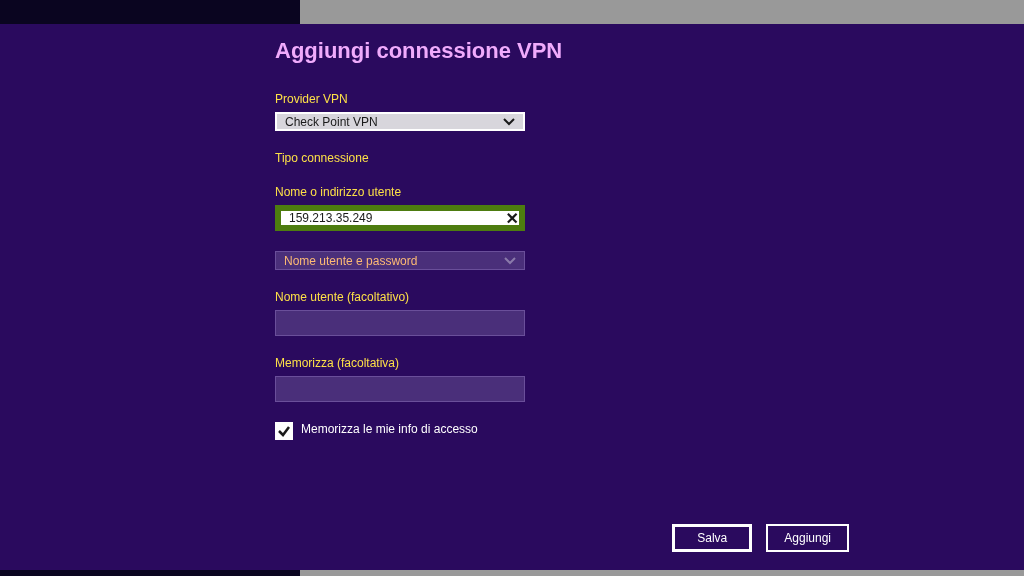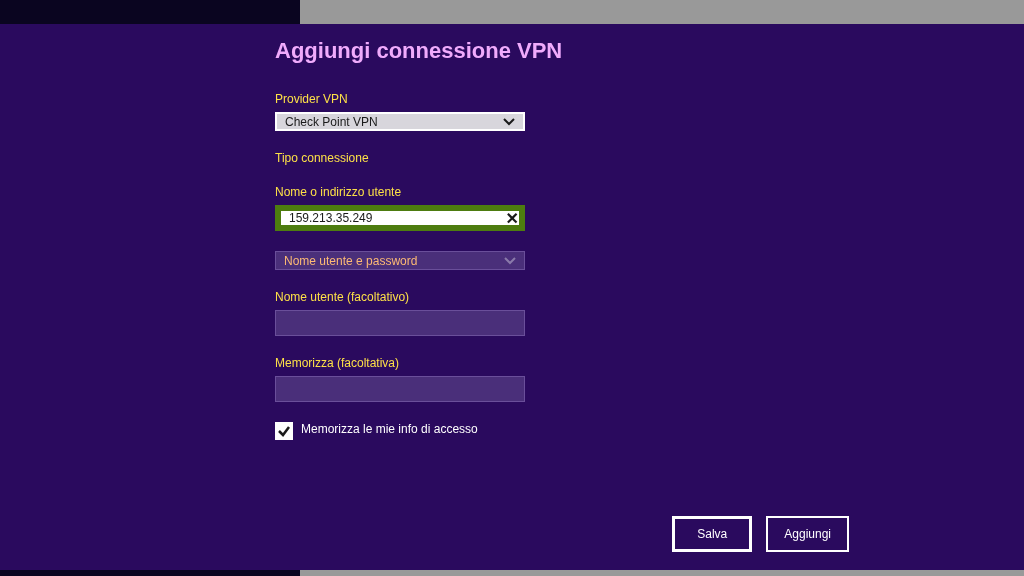--- a/index.html
+++ b/index.html
@@ -135,21 +135,21 @@
     }
     .button-row {
       position: absolute;
       right: 175px;
       bottom: 18px;
       display: flex;
       gap: 14px;
     }
     .btn {
       min-width: 80px;
-      height: 36px;
+      height: 28px;
       border: 2px solid #ffffff;
       background: transparent;
       color: #ffffff;
       font-size: 12px;
       font-family: inherit;
       cursor: pointer;
       padding: 0 16px;
     }
     .btn.primary {
       border: 3px solid #ffffff;

